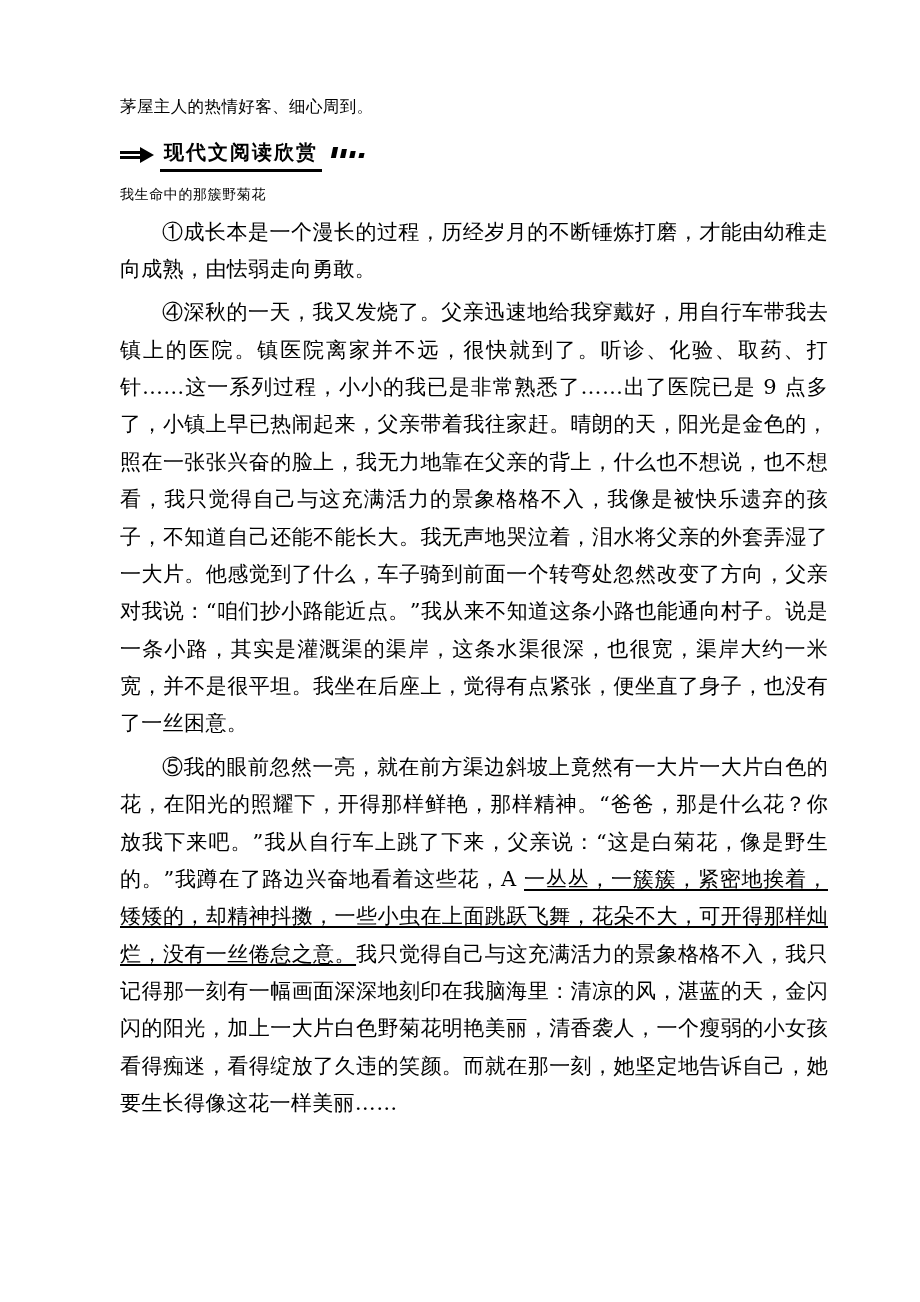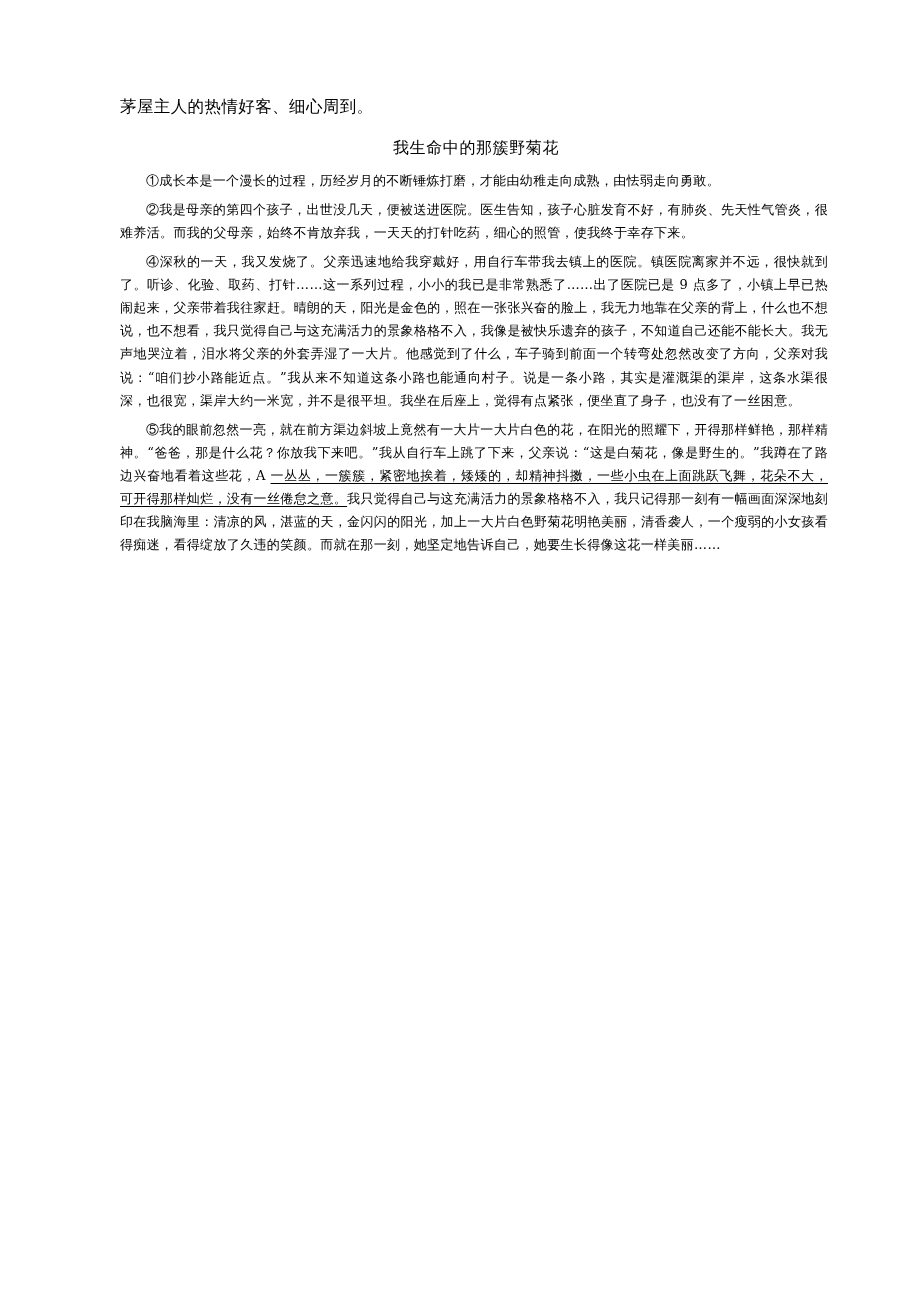--- a/index.html
+++ b/index.html
@@ -88,50 +88,62 @@
     background: #000;
     margin-left: 4px;
     transform: skewX(-12deg);
   }
   .dots i.d1 { height: 11px; }
   .dots i.d2 { height: 9px; }
   .dots i.d3 { height: 7px; }
   .dots i.d4 { height: 5px; }
 
   .article-title {
-    text-align: center;
-    font-size: 16px;
+    font-size: 14px;
     letter-spacing: 0.6px;
     margin: 10px 0 10px 0;
   }
   p.para {
-    font-size: 13px;
+    font-size: 21px;
     line-height: 1.78;
     letter-spacing: 0.35px;
     text-align: justify;
     text-justify: inter-ideograph;
     margin: 0 4px 6px 0;
     text-indent: 2em;
   }
   .u {
     text-decoration: underline;
     text-underline-offset: 3px;
   }
 </style>
 </head>
 <body>
 
 <div class="page">
   <div class="content">
 
     <div class="lead-line">茅屋主人的热情好客、细心周到。</div>
 
+    <div class="section-header">
+      <span class="arrow-icon">
+        <span class="bar b1"></span>
+        <span class="bar b2"></span>
+        <span class="head"></span>
+      </span>
+      <span class="section-title">现代文阅读欣赏</span>
+      <span class="dots">
+        <i class="d1"></i>
+          <i class="d2"></i>
+          <i class="d3"></i>
+          <i class="d4"></i>
+      </span>
+    </div>
 
     <div class="article-title">我生命中的那簇野菊花</div>
 
     <p class="para">①成长本是一个漫长的过程，历经岁月的不断锤炼打磨，才能由幼稚走向成熟，由怯弱走向勇敢。</p>
-    <p class="para">②我是母亲的第四个孩子，出世没几天，便被送进医院。医生告知，孩子心脏发育不好，有肺炎、先天性气管炎，很难养活。而我的父母亲，始终不肯放弃我，一天天的打针吃药，细心的照管，使我终于幸存下来。</p>
     <p class="para">④深秋的一天，我又发烧了。父亲迅速地给我穿戴好，用自行车带我去镇上的医院。镇医院离家并不远，很快就到了。听诊、化验、取药、打针……这一系列过程，小小的我已是非常熟悉了……出了医院已是 9 点多了，小镇上早已热闹起来，父亲带着我往家赶。晴朗的天，阳光是金色的，照在一张张兴奋的脸上，我无力地靠在父亲的背上，什么也不想说，也不想看，我只觉得自己与这充满活力的景象格格不入，我像是被快乐遗弃的孩子，不知道自己还能不能长大。我无声地哭泣着，泪水将父亲的外套弄湿了一大片。他感觉到了什么，车子骑到前面一个转弯处忽然改变了方向，父亲对我说：“咱们抄小路能近点。”我从来不知道这条小路也能通向村子。说是一条小路，其实是灌溉渠的渠岸，这条水渠很深，也很宽，渠岸大约一米宽，并不是很平坦。我坐在后座上，觉得有点紧张，便坐直了身子，也没有了一丝困意。</p>
 
     <p class="para"><span>⑤我的眼前忽然一亮，就在前方渠边斜坡上竟然有一大片一大片白色的花，在阳光的照耀下，开得那样鲜艳，那样精神。“爸爸，那是什么花？你放我下来吧。”我从自行车上跳了下来，父亲说：“这是白菊花，像是野生的。”我蹲在了路边兴奋地看着这些花，A </span><span class="u">一丛丛，一簇簇，紧密地挨着，矮矮的，却精神抖擞，一些小虫在上面跳跃飞舞，花朵不大，可开得那样灿烂，没有一丝倦怠之意。</span><span>我只觉得自己与这充满活力的景象格格不入，我只记得那一刻有一幅画面深深地刻印在我脑海里：清凉的风，湛蓝的天，金闪闪的阳光，加上一大片白色野菊花明艳美丽，清香袭人，一个瘦弱的小女孩看得痴迷，看得绽放了久违的笑颜。而就在那一刻，她坚定地告诉自己，她要生长得像这花一样美丽……</span></p>
 
   </div>
 </div>
 
 </body></html>

